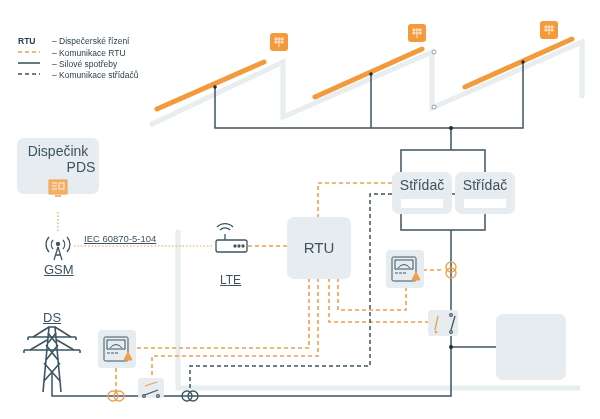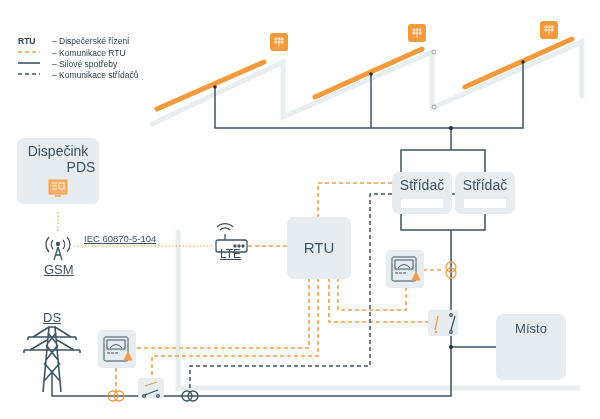--- a/index.html
+++ b/index.html
@@ -168,44 +168,43 @@
     <span class="legend-text">– Silové spotřeby</span>
   </div>
   <div class="legend-row" style="top:69px;">
     <span class="legend-key"><svg width="22" height="10" style="position:static">
           <line x1="0" y1="5" x2="22" y2="5" stroke="#3d5663" stroke-width="1.6" stroke-dasharray="4,3"></line>
         </svg></span>
     <span class="legend-text">– Komunikace střídačů</span>
   </div>
 </div>
 
-<div class="box" style="left:17px; top:138px; width:82px; height:66px;">
+<div class="box" style="left:17px; top:138px; width:82px; height:56px;">
   <div class="box-text" style="top:5px; font-size:14px; line-height:16px;">Dispečink</div>
   <div class="box-text" style="top:21px; font-size:14px; line-height:16px;padding-left:23px;">PDS</div>
   <svg width="82" height="72">
     <rect x="32" y="42" width="18" height="14" fill="#f5b069" stroke="#f0a04b"></rect>
     <path d="M35 45 h5 M35 48 h5 M35 51 h5 M42 45 h5 v6 h-5 z" stroke="#fff" stroke-width="0.8" fill="none"></path>
     <path d="M38 58 h6" stroke="#f0a04b" stroke-width="1.5"></path>
   </svg>
 </div>
 
 <div class="lbl" style="left:44px; top:262px; font-size:13px;">GSM</div>
 <div class="lbl" style="left:84px; top:233px; font-size:9.5px;">IEC 60870-5-104</div>
-<div class="lbl" style="left:220px; top:247px; font-size:12px;">LTE</div>
+<div class="lbl" style="left:220px; top:273px; font-size:12px;">LTE</div>
 
 <div class="box" style="left:287px; top:217px; width:64px; height:62px;">
   <div class="box-text" style="top:22px; font-size:15px;">RTU</div>
 </div>
 
 <div class="box" style="left:392px; top:172px; width:60px; height:42px;">
   <div class="box-text" style="top:5px; font-size:14px;">Střídač</div>
   <div style="position:absolute; left:9px; top:27px; width:42px; height:9px; background:#fff;"></div>
 </div>
 <div class="box" style="left:455px; top:172px; width:60px; height:42px;">
   <div class="box-text" style="top:5px; font-size:14px;">Střídač</div>
   <div style="position:absolute; left:9px; top:27px; width:42px; height:9px; background:#fff;"></div>
 </div>
 
 <div class="lbl" style="left:43px; top:310px; font-size:13px;">DS</div>
 
 <div class="box" style="left:496px; top:314px; width:70px; height:66px;">
-  <div class="box-text" style="top:6px; font-size:13px; line-height:17px;">Místo</div>
 </div>
 
 </body></html>

